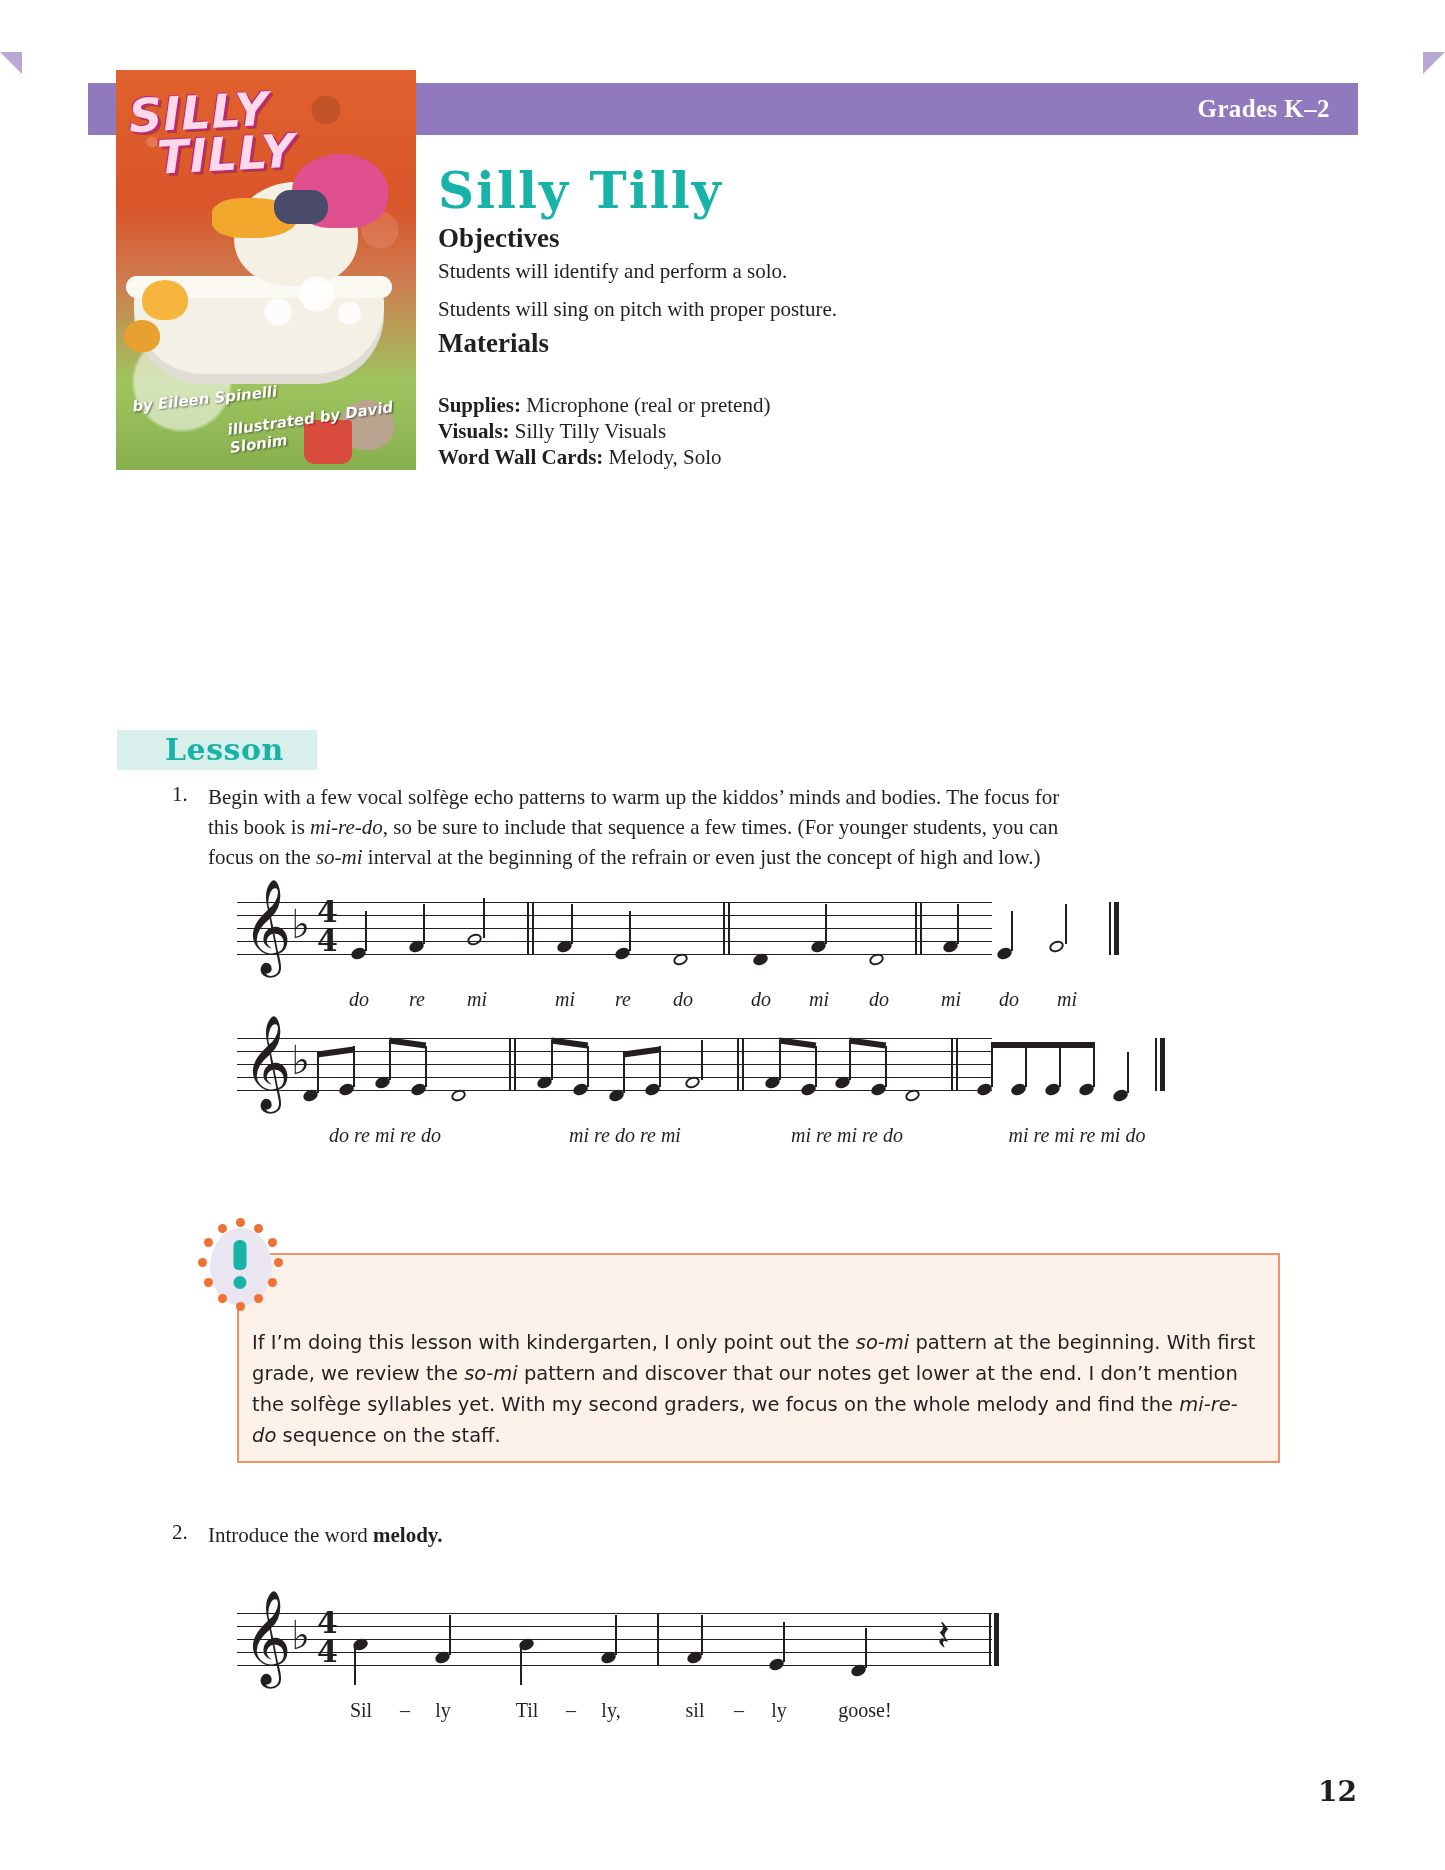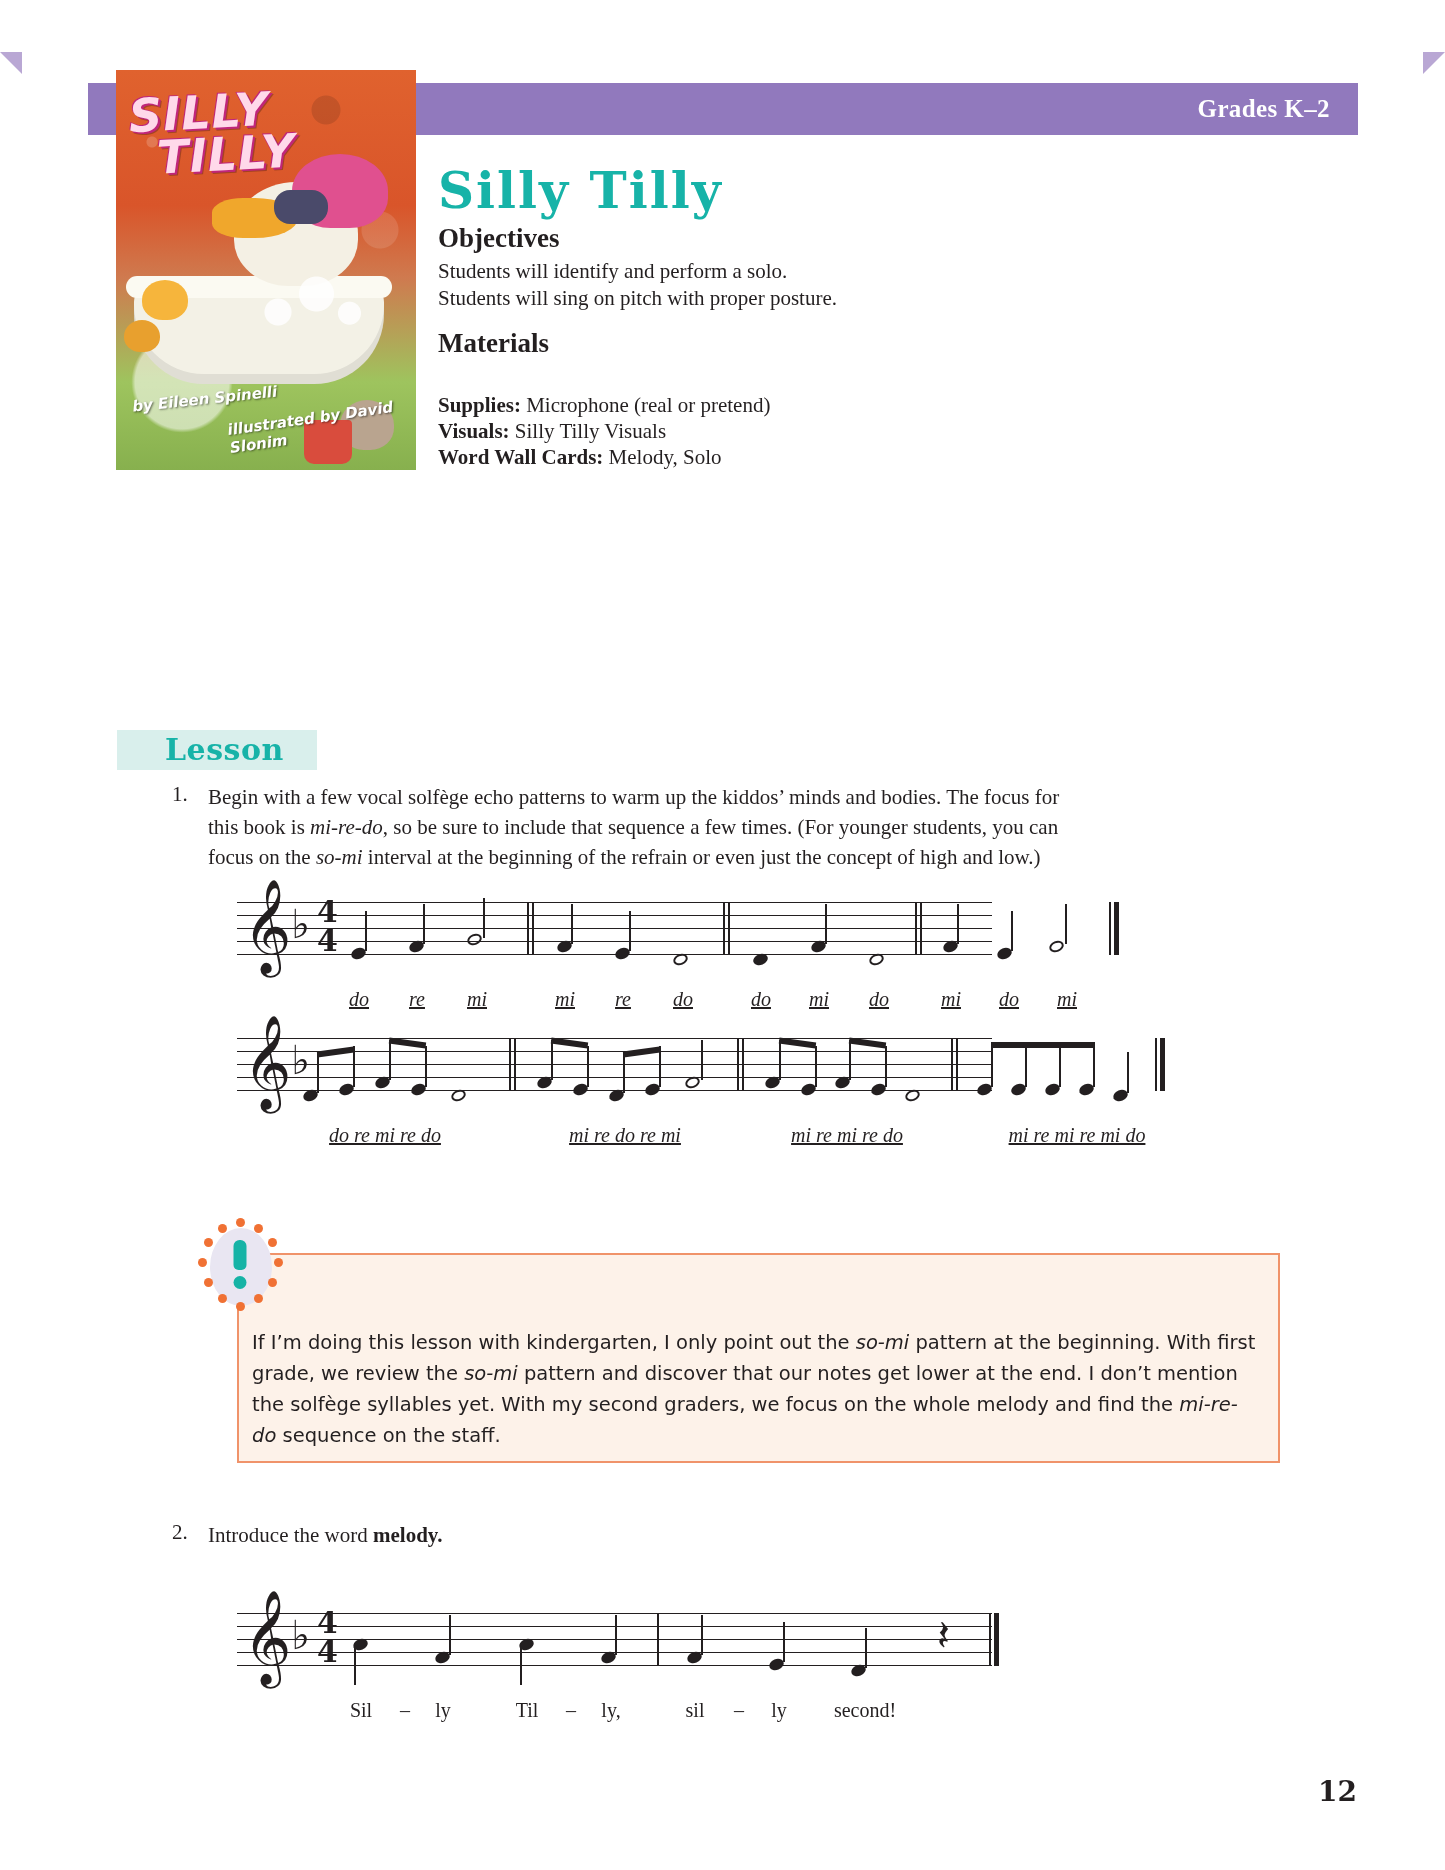--- a/index.html
+++ b/index.html
@@ -201,21 +201,21 @@
   .body-line {
     position: absolute;
     left: 438px;
     font-family: "Liberation Serif", serif;
     font-size: 21px;
     line-height: 27px;
     color: #231f20;
     white-space: nowrap;
   }
   #obj-1 { top: 258px; }
-  #obj-2 { top: 285px; }
+  #obj-2 { top: 296px; }
 
   .mat-line {
     position: absolute;
     left: 438px;
     font-family: "Liberation Serif", serif;
     font-size: 21px;
     line-height: 27px;
     white-space: nowrap;
   }
   #mat-1 { top: 366px; }
@@ -380,21 +380,20 @@
 
   .syll {
     position: absolute;
     font-family: "Liberation Serif", serif;
     font-style: italic;
     font-size: 20px;
     color: #231f20;
     white-space: nowrap;
     text-align: center;
     transform: translateX(-50%);
-    text-decoration: underline;
   }
   .lyric {
     position: absolute;
     font-family: "Liberation Serif", serif;
     font-size: 20px;
     color: #231f20;
     white-space: nowrap;
     text-align: center;
     transform: translateX(-50%);
   }
@@ -723,18 +722,18 @@
 
     <div class="lyric" style="left:124px; top:86px;">Sil</div>
     <div class="lyric" style="left:168px; top:86px;">–</div>
     <div class="lyric" style="left:206px; top:86px;">ly</div>
     <div class="lyric" style="left:290px; top:86px;">Til</div>
     <div class="lyric" style="left:334px; top:86px;">–</div>
     <div class="lyric" style="left:374px; top:86px;">ly,</div>
     <div class="lyric" style="left:458px; top:86px;">sil</div>
     <div class="lyric" style="left:502px; top:86px;">–</div>
     <div class="lyric" style="left:542px; top:86px;">ly</div>
-    <div class="lyric" style="left:628px; top:86px;">second!</div>
+    <div class="lyric" style="left:628px; top:86px;">goose!</div>
   </div>
 
   <div class="page-num">12</div>
 
 </div>
 
 </body></html>

